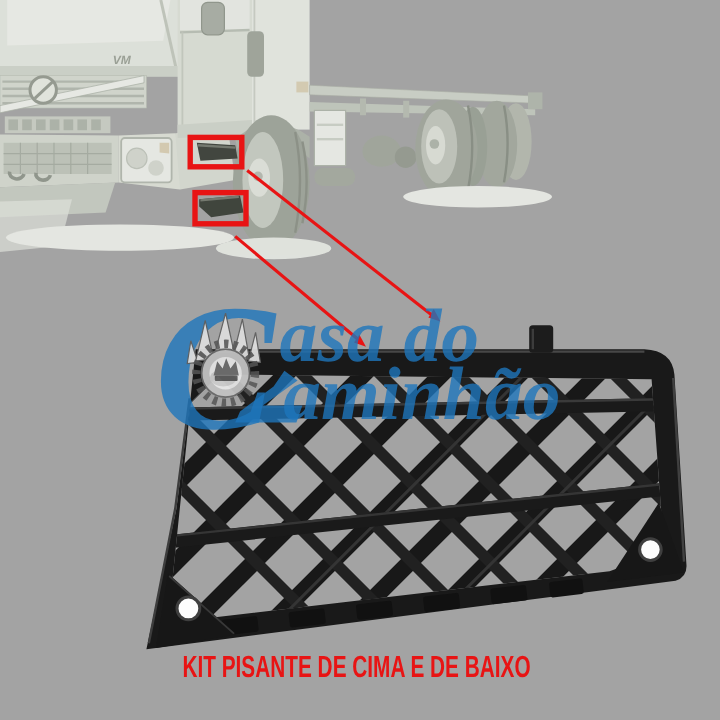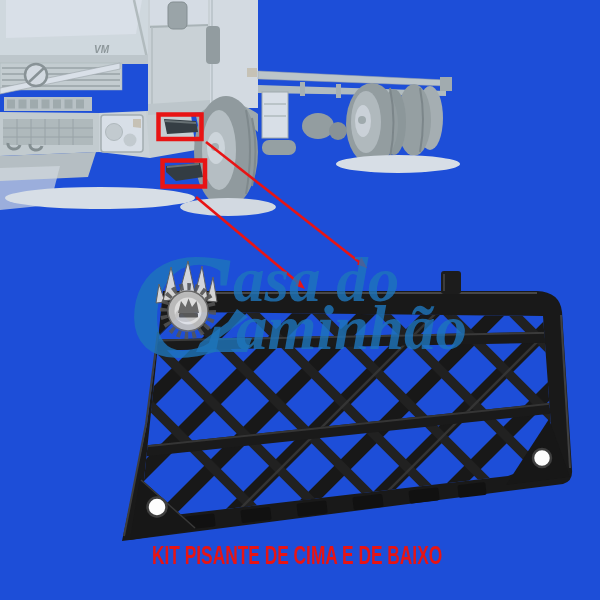--- a/index.html
+++ b/index.html
@@ -1,16 +1,16 @@
 <!DOCTYPE html>
 <html><head>
 <meta charset="utf-8">
 <style>
   html,body{margin:0;padding:0;background:#ffffff;}
-  .stage{position:relative;width:600px;height:600px;background:#1d4ed8;overflow:hidden;
+  .stage{position:relative;width:600px;height:600px;background:#a3a3a3;overflow:hidden;
          font-family:"Liberation Sans",sans-serif;}
   svg{display:block;}
   .wm{font-family:"Liberation Serif",serif;font-weight:bold;font-style:italic;
       fill:#1e76bc;fill-opacity:0.8;}
   .caption-text{font-family:"Liberation Sans",sans-serif;font-weight:bold;fill:#e81414;}
   .vm-badge{font-family:"Liberation Sans",sans-serif;font-weight:bold;font-style:italic;
       fill:#9aa095;}
 </style>
 </head>
 <body>

